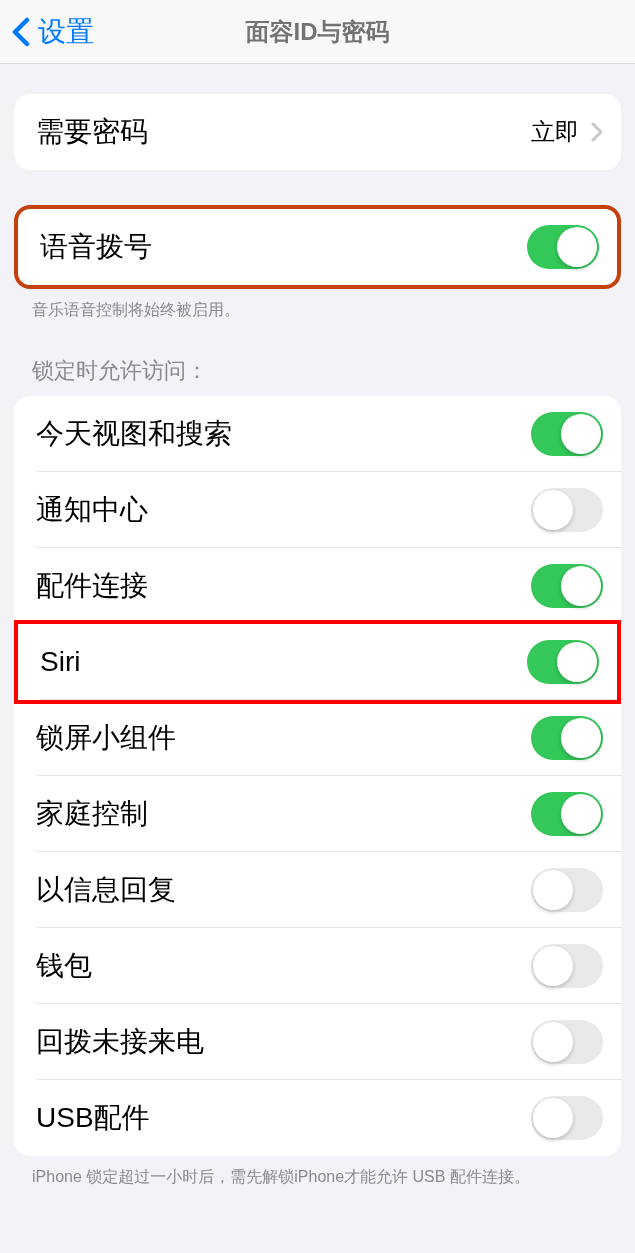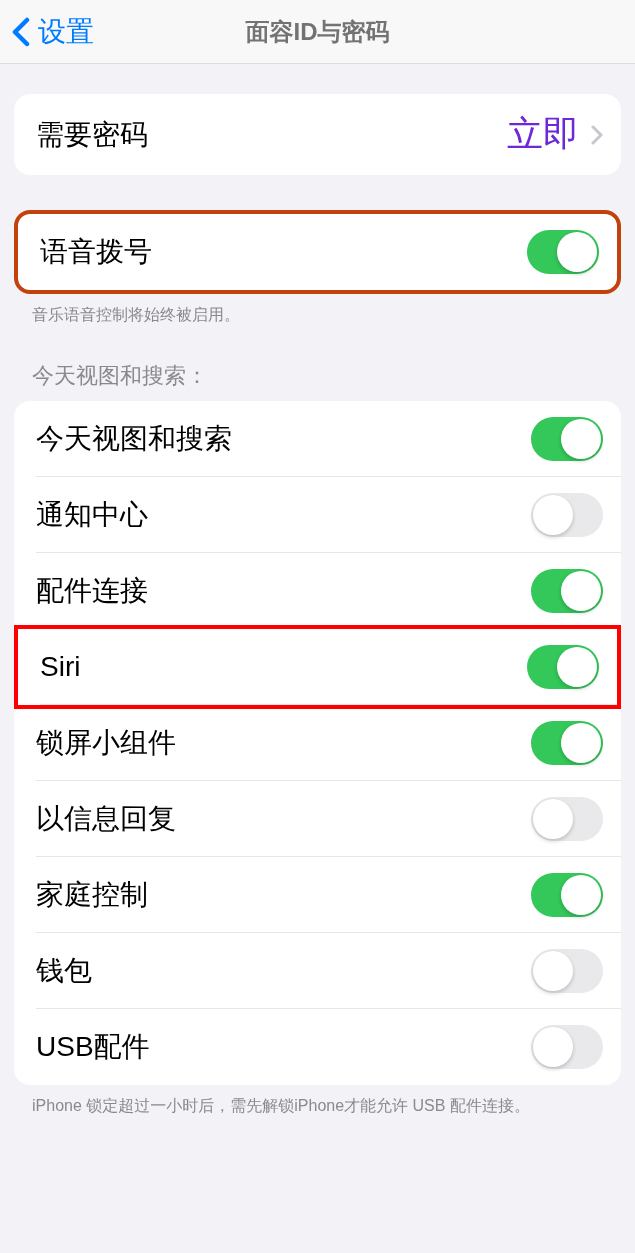--- a/index.html
+++ b/index.html
@@ -85,22 +85,22 @@
     .row-label {
       font-size: 28px;
       color: #000;
     }
     .row-detail-wrap {
       display: flex;
       align-items: center;
       gap: 12px;
     }
     .row-detail {
-      font-size: 36px;
-      color: #6d28d9;
+      font-size: 24px;
+      color: #000000;
     }
     .chevron-right {
       width: 12px;
       height: 20px;
     }
     .toggle {
       width: 72px;
       height: 44px;
       border-radius: 22px;
       position: relative;
@@ -169,21 +169,21 @@
         <span class="row-label">语音拨号</span>
         <div class="toggle on">
           <div class="toggle-knob"></div>
         </div>
       </div>
     </div>
     <div class="section-footer">音乐语音控制将始终被启用。</div>
   </div>
 
   <div class="section">
-    <div class="section-header">今天视图和搜索：</div>
+    <div class="section-header">锁定时允许访问：</div>
     <div class="group" id="lock-list">
         <div class="row">
           <span class="row-label">今天视图和搜索</span>
           <div class="toggle on">
             <div class="toggle-knob"></div>
           </div>
         </div>
         <div class="row">
           <span class="row-label">通知中心</span>
           <div class="toggle off">
@@ -202,33 +202,39 @@
             <div class="toggle-knob"></div>
           </div>
         </div>
         <div class="row">
           <span class="row-label">锁屏小组件</span>
           <div class="toggle on">
             <div class="toggle-knob"></div>
           </div>
         </div>
         <div class="row">
+          <span class="row-label">家庭控制</span>
+          <div class="toggle on">
+            <div class="toggle-knob"></div>
+          </div>
+        </div>
+        <div class="row">
           <span class="row-label">以信息回复</span>
           <div class="toggle off">
             <div class="toggle-knob"></div>
           </div>
         </div>
         <div class="row">
-          <span class="row-label">家庭控制</span>
-          <div class="toggle on">
-            <div class="toggle-knob"></div>
-          </div>
-        </div>
-        <div class="row">
           <span class="row-label">钱包</span>
+          <div class="toggle off">
+            <div class="toggle-knob"></div>
+          </div>
+        </div>
+        <div class="row">
+          <span class="row-label">回拨未接来电</span>
           <div class="toggle off">
             <div class="toggle-knob"></div>
           </div>
         </div>
         <div class="row">
           <span class="row-label">USB配件</span>
           <div class="toggle off">
             <div class="toggle-knob"></div>
           </div>
         </div>

